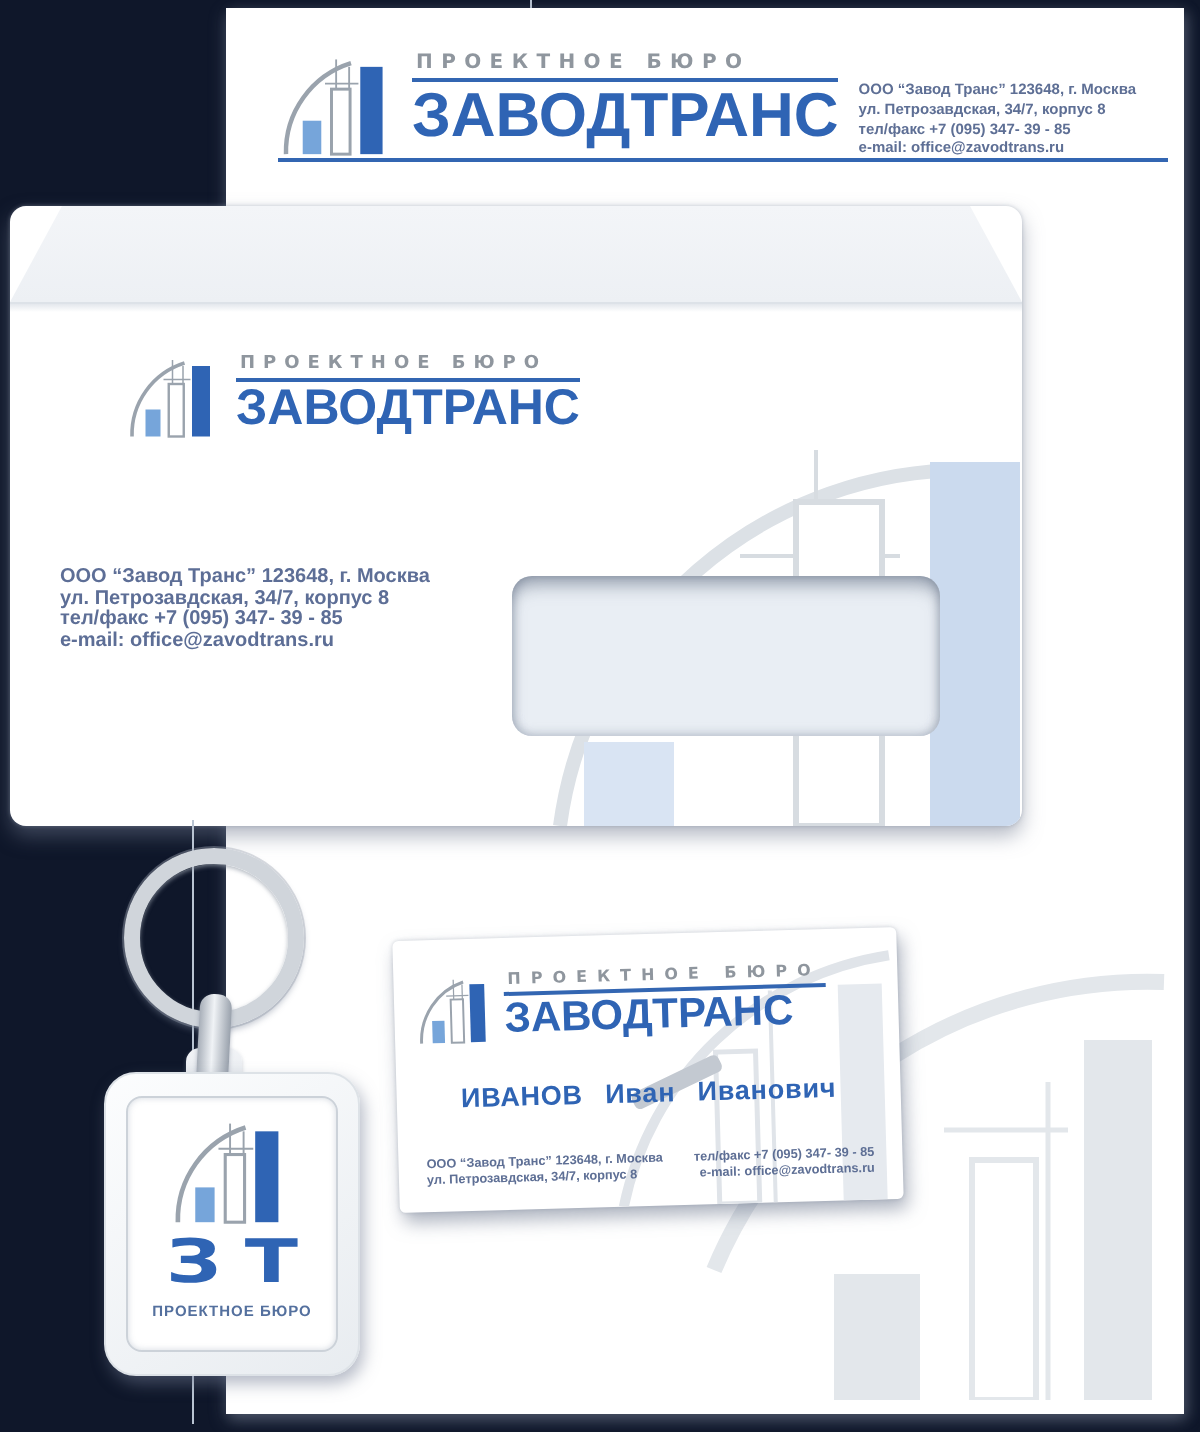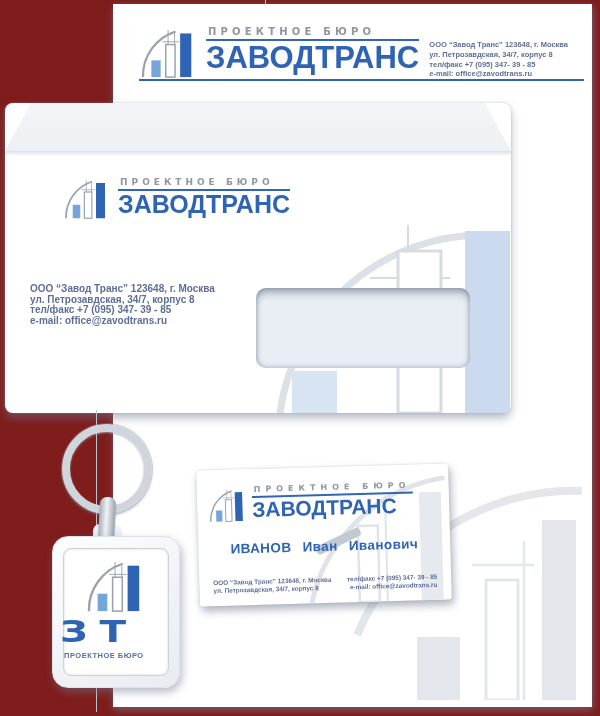--- a/index.html
+++ b/index.html
@@ -1,16 +1,16 @@
 <!DOCTYPE html>
 <html><head>
 <meta charset="utf-8">
 <style>
   html,body{margin:0;padding:0;background:#fff;}
-  .stage{position:relative;width:600px;height:716px;background:#7f1d1d;overflow:hidden;
+  .stage{position:relative;width:600px;height:716px;background:#0f172a;overflow:hidden;
          font-family:"Liberation Sans",sans-serif;}
 
   
   .letterhead{position:absolute;left:113px;top:4px;width:479px;height:703px;background:#fff;
               box-shadow:0 3px 8px rgba(115,125,145,.45),2px 2px 6px rgba(125,135,155,.3);
               overflow:hidden;}
   .lh-contact{position:absolute;right:24px;top:36px;font-size:7.5px;line-height:9.8px;
               font-weight:bold;color:#5e6f95;text-align:left;}
   .lh-rule{position:absolute;left:26px;right:8px;top:75px;height:2px;background:#3366b2;}
 
@@ -64,21 +64,21 @@
   .key-tab{position:absolute;left:93px;top:524px;width:28px;height:24px;border-radius:7px;
            background:linear-gradient(#f2f4f7,#e2e6eb);box-shadow:0 1px 2px rgba(130,140,158,.4);}
   .key-connector{position:absolute;left:99px;top:497px;width:16px;height:48px;border-radius:7px;
                  background:linear-gradient(to right,#a7aeb8,#f0f3f6 45%,#99a1ac);
                  transform:rotate(3deg);box-shadow:0 1px 2px rgba(120,130,150,.5);}
   .key-fob{position:absolute;left:52px;top:536px;width:126px;height:150px;border-radius:16px;
            background:linear-gradient(145deg,#fcfdfe,#e8ecf0);border:1px solid #dde2e7;
            box-shadow:2px 4px 8px rgba(112,122,145,.5);}
   .fob-panel{position:absolute;left:10px;top:11px;right:10px;bottom:11px;background:#fff;
              border:1px solid #ccd2d9;border-radius:8px;
-             box-shadow:inset 0 0 3px rgba(160,170,186,.45);}
+             box-shadow:inset 0 0 3px rgba(160,170,186,.45);text-align:center;}
   .fob-panel .logo-mark{width:58px;height:62px;margin:5px auto 0 auto;display:block;}
   .fob-monogram{display:block;margin-top:-2px;font-size:30px;font-weight:bold;color:#2f64b4;
                 letter-spacing:9px;text-indent:9px;transform:scaleX(1.3);
                 font-family:"DejaVu Sans",sans-serif;}
   .fob-tagline{display:block;margin-top:2px;font-size:7.5px;font-weight:bold;color:#54709e;
                letter-spacing:.5px;}
 
   
   .card{position:absolute;left:198px;top:467px;width:252px;height:136px;background:#fff;
         border-radius:3px;transform:rotate(-1.6deg);overflow:hidden;

